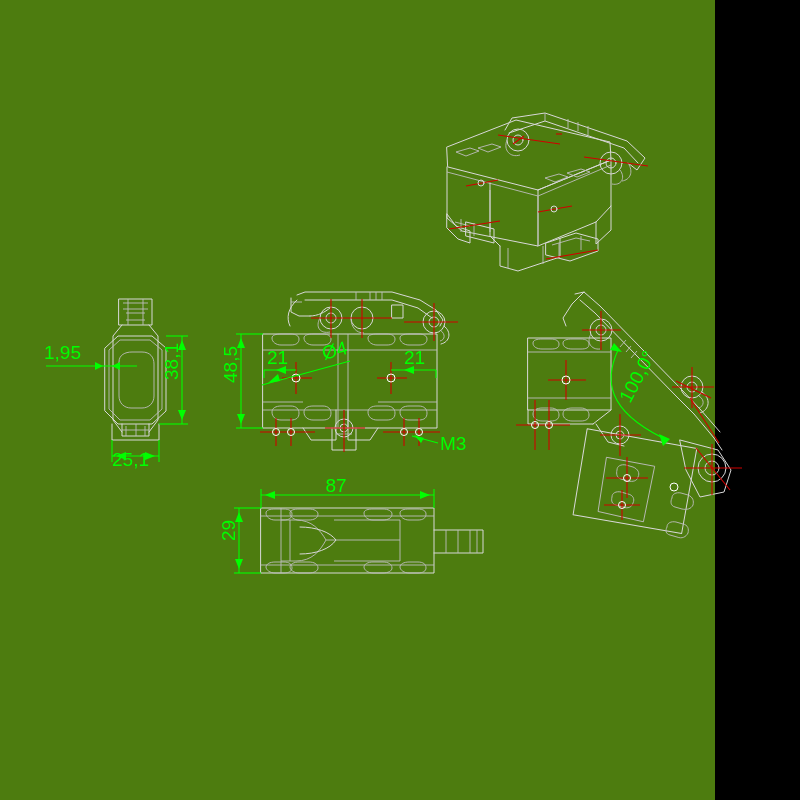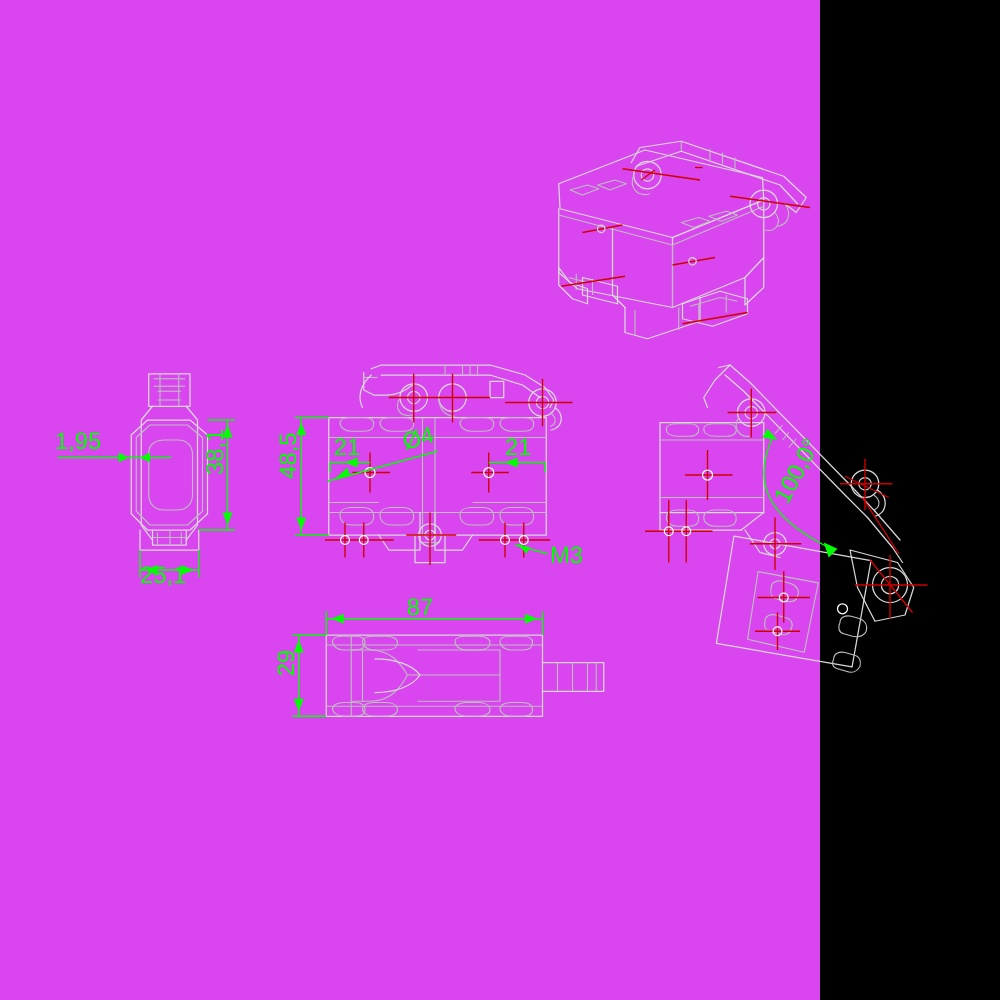--- a/index.html
+++ b/index.html
@@ -9,23 +9,23 @@
     background: #000000;
   }
   body {
     width: 800px;
     height: 800px;
     overflow: hidden;
     font-family: "Liberation Sans", sans-serif;
   }
   #cad-canvas {
     position: relative;
-    width: 656px;
+    width: 715px;
     height: 800px;
-    background: #d946ef;
+    background: #4d7c0f;
   }
   svg.drawing {
     display: block;
     width: 800px;
     height: 800px;
   }
   .geom {
     fill: none;
     stroke: #d8d8d8;
     stroke-width: 1;

